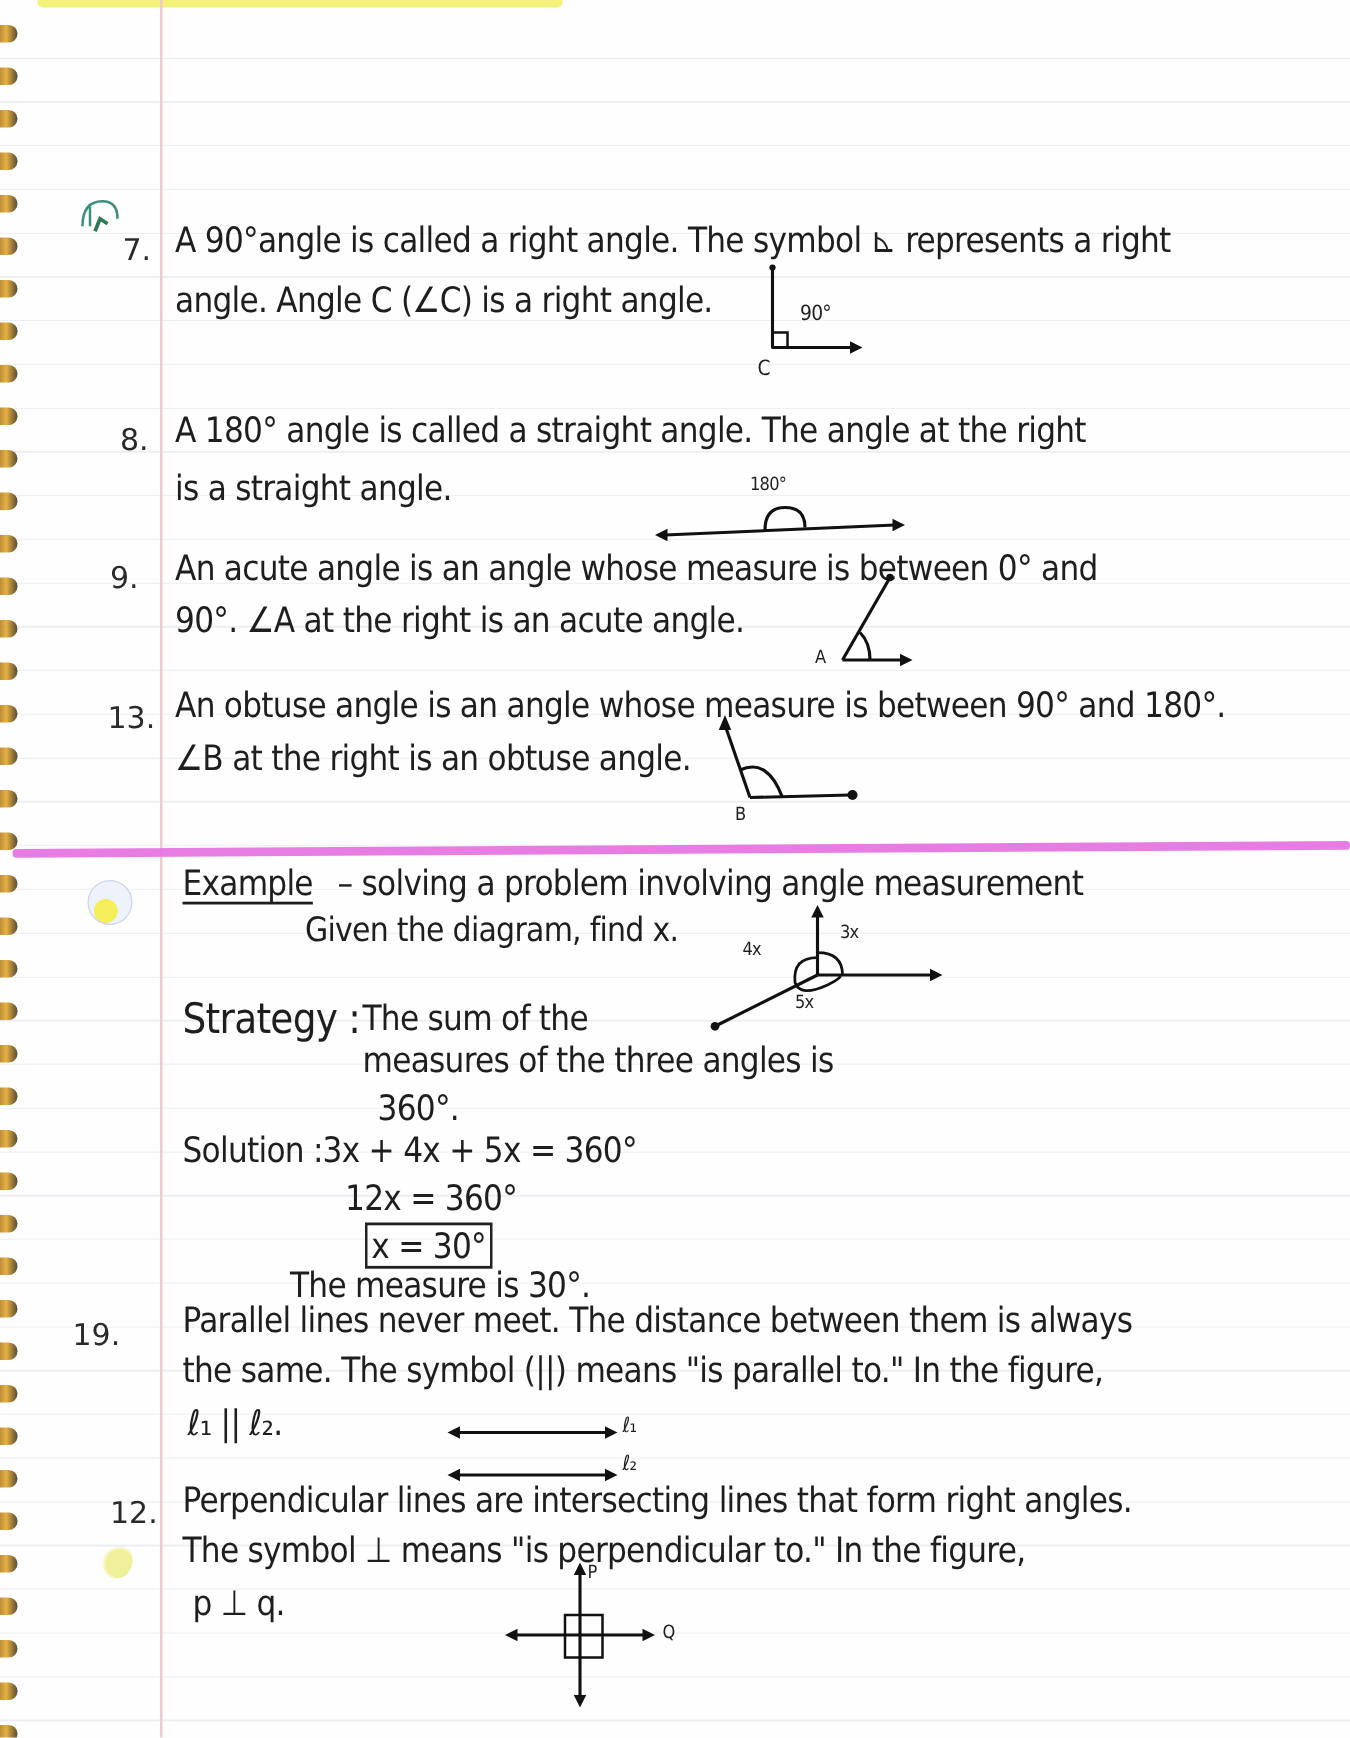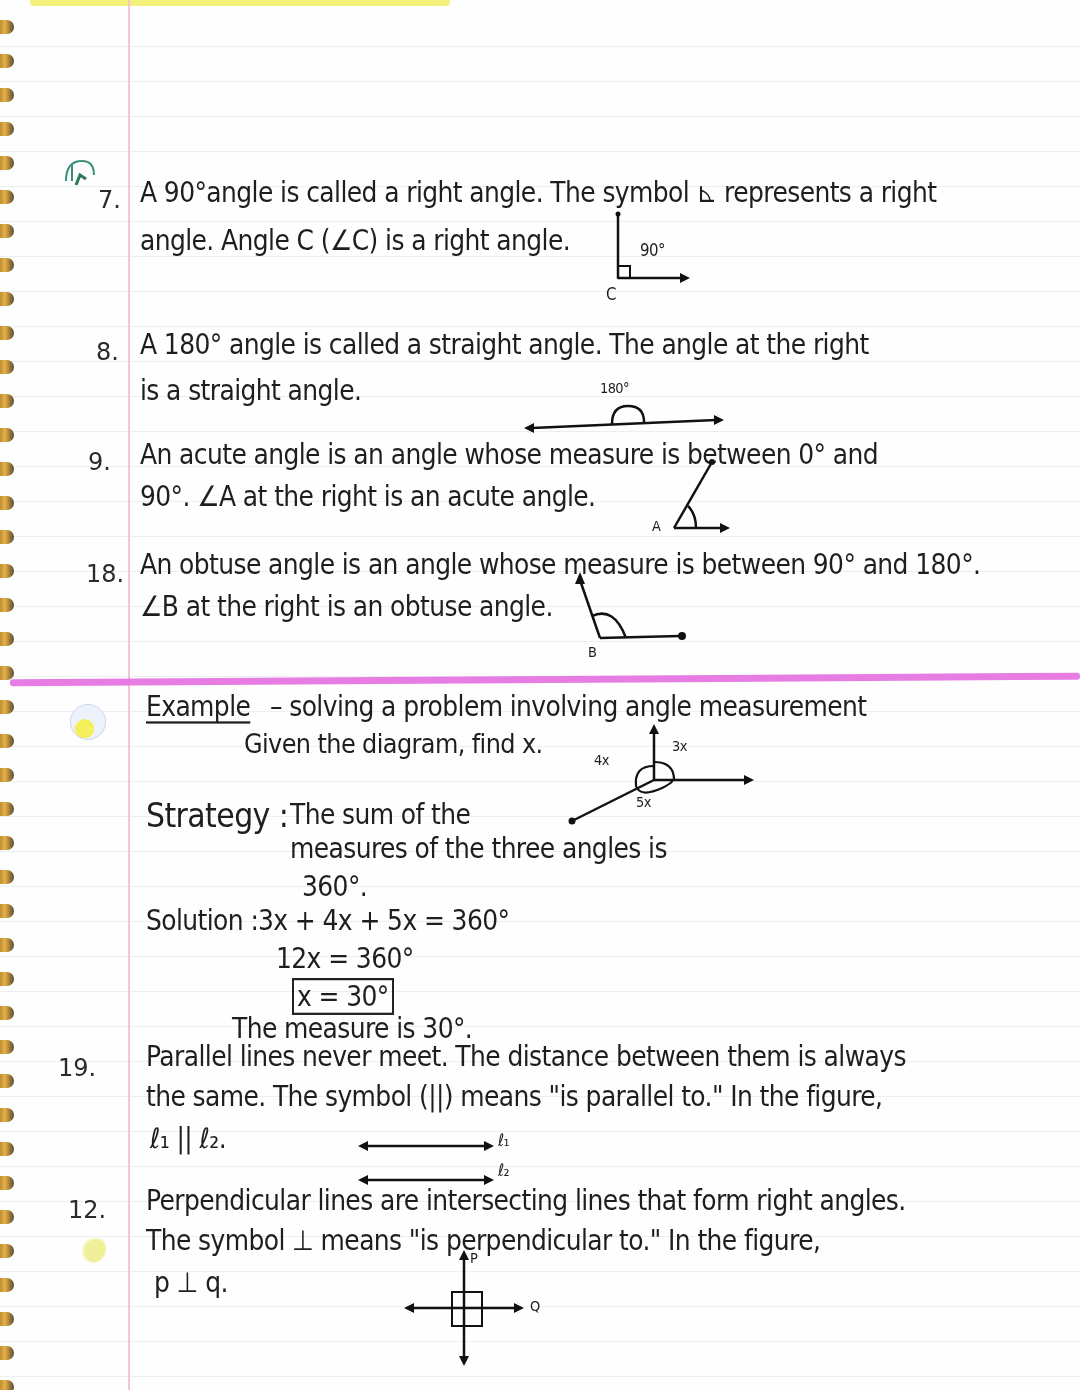--- a/index.html
+++ b/index.html
@@ -139,21 +139,21 @@
   <div class="hand" style="left:140px;top:480px;">90°. ∠A at the right is an acute angle.</div>
   <svg class="fig" style="left:660px;top:452px;" width="100" height="90">
     <line x1="14" y1="76" x2="52" y2="10" stroke="#111" stroke-width="2.5"></line>
     <circle cx="52" cy="10" r="3" fill="#111"></circle>
     <line x1="14" y1="76" x2="62" y2="76" stroke="#111" stroke-width="2.5"></line>
     <polygon points="60,71 70,76 60,81" fill="#111"></polygon>
     <path d="M28 54 Q36 62 36 76" fill="none" stroke="#111" stroke-width="2.5"></path>
   </svg>
   <div class="hand tiny" style="left:652px;top:518px;">A</div>
 
-  <div class="num" style="left:86px;top:560px;">18.</div>
+  <div class="num" style="left:86px;top:560px;">13.</div>
   <div class="hand" style="left:140px;top:548px;">An obtuse angle is an angle whose measure is between 90° and 180°.</div>
   <div class="hand" style="left:140px;top:590px;">∠B at the right is an obtuse angle.</div>
   <svg class="fig" style="left:570px;top:570px;" width="130" height="80">
     <line x1="30" y1="68" x2="10" y2="10" stroke="#111" stroke-width="2.5"></line>
     <polygon points="5,14 10,2 15,14" fill="#111"></polygon>
     <line x1="30" y1="68" x2="110" y2="66" stroke="#111" stroke-width="2.5"></line>
     <circle cx="112" cy="66" r="4" fill="#111"></circle>
     <path d="M22 46 Q44 36 56 68" fill="none" stroke="#111" stroke-width="2.5"></path>
   </svg>
   <div class="hand tiny" style="left:588px;top:644px;">B</div>
@@ -196,21 +196,21 @@
     <line x1="10" y1="10" x2="130" y2="10" stroke="#111" stroke-width="2.5"></line>
     <polygon points="12,5 2,10 12,15" fill="#111"></polygon>
     <polygon points="128,5 138,10 128,15" fill="#111"></polygon>
     <line x1="10" y1="44" x2="130" y2="44" stroke="#111" stroke-width="2.5"></line>
     <polygon points="12,39 2,44 12,49" fill="#111"></polygon>
     <polygon points="128,39 138,44 128,49" fill="#111"></polygon>
   </svg>
   <div class="hand small" style="left:498px;top:1130px;">ℓ₁</div>
   <div class="hand small" style="left:498px;top:1160px;">ℓ₂</div>
 
-  <div class="num" style="left:68px;top:1196px;">12.</div>
+  <div class="num" style="left:88px;top:1196px;">12.</div>
   <div class="hand" style="left:146px;top:1184px;">Perpendicular lines are intersecting lines that form right angles.</div>
   <div class="hand" style="left:146px;top:1224px;">The symbol ⊥ means "is perpendicular to." In the figure,</div>
   <div class="hand" style="left:154px;top:1266px;">p ⊥ q.</div>
   <svg class="fig" style="left:400px;top:1248px;" width="140" height="124">
     <line x1="64" y1="8" x2="64" y2="112" stroke="#111" stroke-width="2.5"></line>
     <polygon points="59,12 64,2 69,12" fill="#111"></polygon>
     <polygon points="59,108 64,118 69,108" fill="#111"></polygon>
     <line x1="12" y1="60" x2="116" y2="60" stroke="#111" stroke-width="2.5"></line>
     <polygon points="14,55 4,60 14,65" fill="#111"></polygon>
     <polygon points="114,55 124,60 114,65" fill="#111"></polygon>

